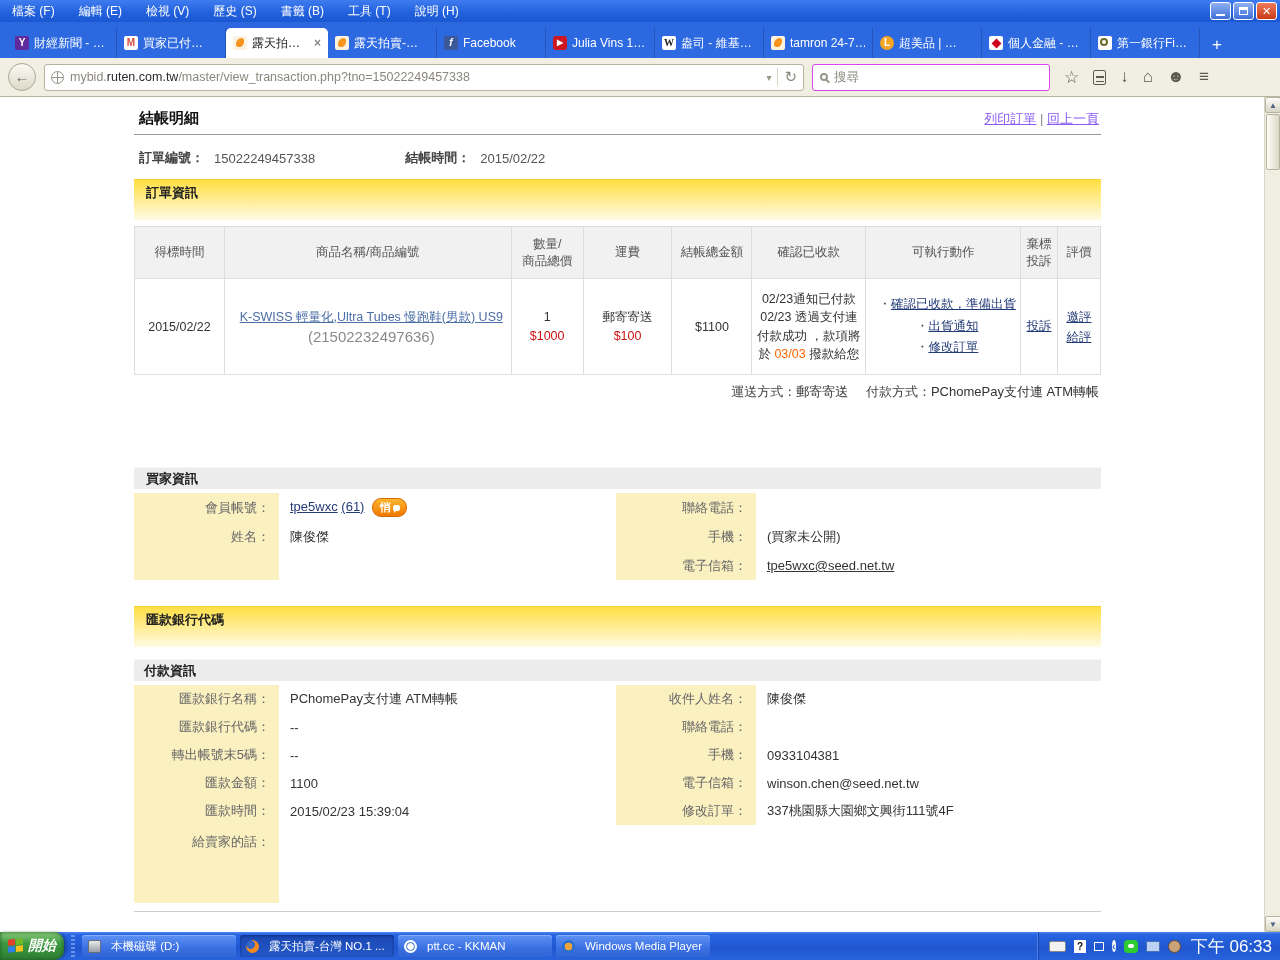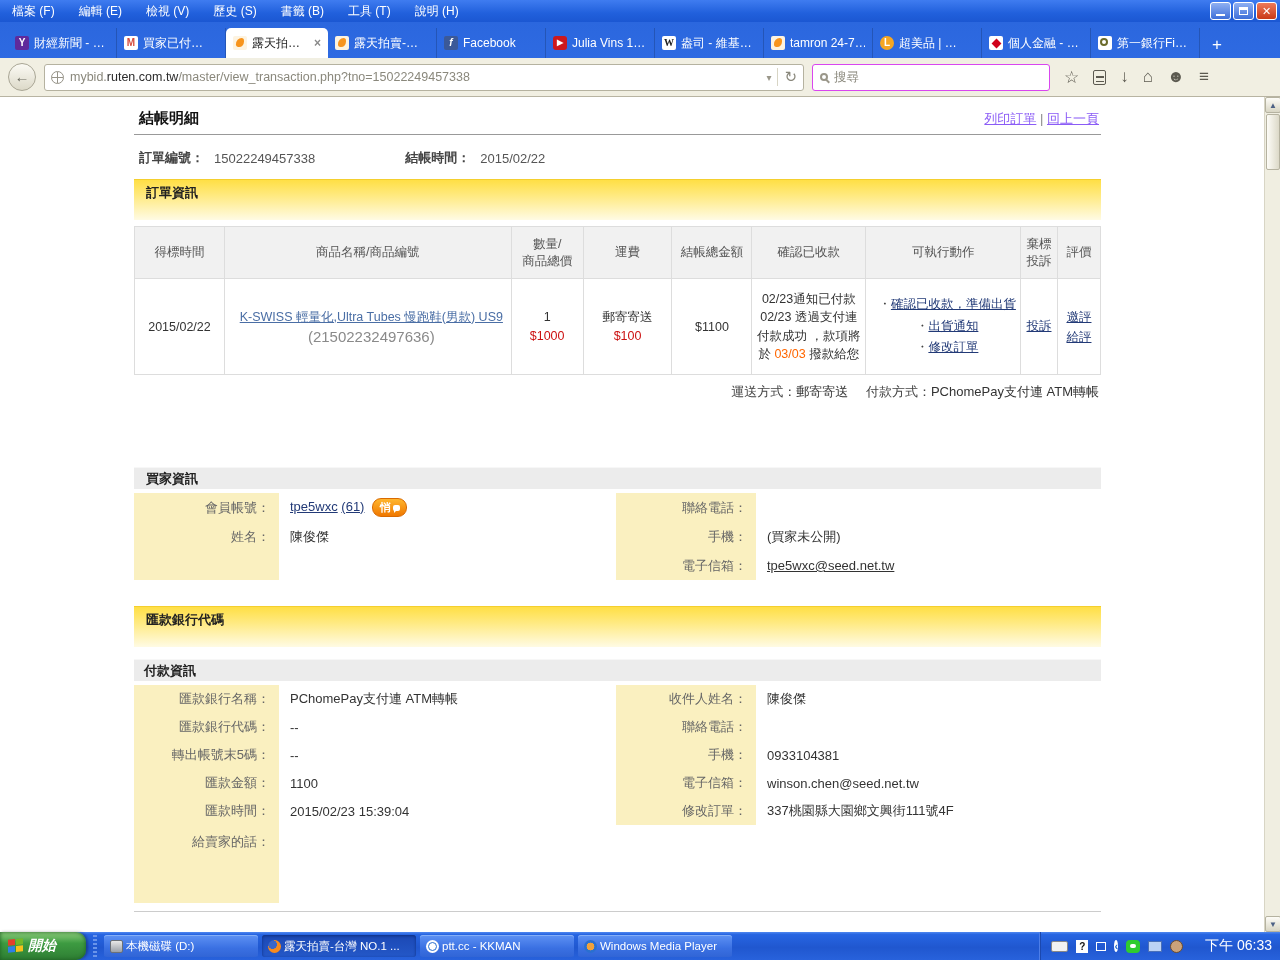--- a/index.html
+++ b/index.html
@@ -134,50 +134,50 @@
 
   .msg-block { display:flex; min-height:78px; background:linear-gradient(90deg,#faf0c0 0 145px,#fff 145px); padding-top:8px; }
   .msg-block .lbl { width:145px; text-align:right; padding-right:9px; color:#666; font-size:13px; }
   .divider { border-top:1px solid #ccc; margin-top:8px; }
 
   .mt66 { margin-top:66px; } .mt26 { margin-top:26px; } .mt12 { margin-top:12px; }
 
   
   #taskbar { position:absolute; bottom:0; left:0; width:1280px; height:28px;
     background:linear-gradient(180deg,#5088ef 0,#2765e2 9%,#2057cf 55%,#2862dc 100%); display:flex; align-items:center; }
-  #start-btn { width:86px; height:28px; border-radius:0 10px 10px 0;
+  #start-btn { width:64px; height:28px; border-radius:0 10px 10px 0;
     background:linear-gradient(180deg,#8fce7d 0,#3d9b41 40%,#2e7d33 100%); box-shadow:inset 0 0 4px #1c5e22, 2px 0 3px rgba(0,0,0,.3);
     display:flex; align-items:center; gap:5px; padding-left:8px; color:#fff; font-size:14px; font-weight:bold; font-style:italic; cursor:pointer; }
   .winflag { width:15px; height:14px; display:grid; grid-template-columns:7px 7px; grid-template-rows:6px 6px; gap:1px; transform:skewY(-5deg); }
   .winflag i:nth-child(1){background:#e33f2b;} .winflag i:nth-child(2){background:#73b829;}
   .winflag i:nth-child(3){background:#2f7fe8;} .winflag i:nth-child(4){background:#f6c21c;}
   .tb-sep { width:4px; height:22px; margin:0 7px; background:repeating-linear-gradient(180deg,#6a94ea 0 2px,transparent 2px 4px); }
   .task-btn { width:154px; height:22px; margin-right:4px; border-radius:3px;
     background:linear-gradient(180deg,#5e92f4,#3a70e2 60%,#3165d6); box-shadow:inset 0 1px 0 #84aef6;
-    display:flex; align-items:center; gap:3px; padding:0 6px; color:#fff; font-size:11.5px; white-space:nowrap; overflow:hidden; cursor:pointer; }
+    display:flex; align-items:center; gap:10px; padding:0 6px; color:#fff; font-size:11.5px; white-space:nowrap; overflow:hidden; cursor:pointer; }
   .task-btn.pressed { background:linear-gradient(180deg,#1b48b4,#2458c8); box-shadow:inset 0 1px 3px #0e2f80; }
   .ticon { width:13px; height:13px; flex:0 0 13px; border-radius:2px; }
   .ti-disk { background:linear-gradient(180deg,#e8e8e8,#9aa0a8); border:1px solid #6a7078; }
   .ti-ff { background:radial-gradient(circle at 35% 35%,#3a66c8 0 35%,#f78a1d 38%); border-radius:50%; }
   .ti-kk { background:#fff; border-radius:50%; position:relative; }
   .ti-kk::after { content:""; position:absolute; inset:2px; border:1.5px solid #2a6fd0; border-radius:50%; }
   .ti-wmp { background:radial-gradient(circle,#f0a23c 0 40%,#2a6fd0 45%); border-radius:50%; }
 
   #tray { margin-left:auto; display:flex; align-items:center; gap:8px; padding-right:8px; height:28px;
     border-left:1px solid #1b48ae; box-shadow:-1px 0 0 #4d7ee8; padding-left:10px; }
   .tray-ic { color:#fff; font-size:12px; }
   .ic-kbd { width:17px; height:11px; background:#f2f2f2; border:1px solid #888; border-radius:2px; }
   .ic-help { width:12px; height:13px; background:#fff; color:#111; font-size:10px; font-weight:bold; text-align:center; line-height:13px; }
   .ic-winarrow { width:10px; height:9px; border:1.5px solid #fff; position:relative; }
   .ic-chev { width:14px; height:14px; background:#fff; border-radius:50%; color:#2a6fd0; font-weight:bold; font-size:11px; line-height:13px; text-align:center; }
   .ic-line { width:14px; height:13px; background:#2fcc2f; border-radius:4px; position:relative; }
   .ic-line::after { content:""; position:absolute; left:4px; top:4px; width:6px; height:4px; background:#fff; border-radius:2px; }
   .ic-net { width:14px; height:11px; background:#bcd2f5; border:1px solid #4a70b8; }
   .ic-ball { width:13px; height:13px; border-radius:50%; background:#caa27a; border:1px solid #6a4c2e; }
-  #clock { color:#fff; font-size:14px; padding-left:2px;margin-left:12px; }
+  #clock { color:#fff; font-size:17px; padding-left:2px; }
 </style>
 </head>
 <body>
 
 <div id="menubar">
   <span class="menu-item">檔案 (F)</span>
   <span class="menu-item">編輯 (E)</span>
   <span class="menu-item">檢視 (V)</span>
   <span class="menu-item">歷史 (S)</span>
   <span class="menu-item">書籤 (B)</span>

